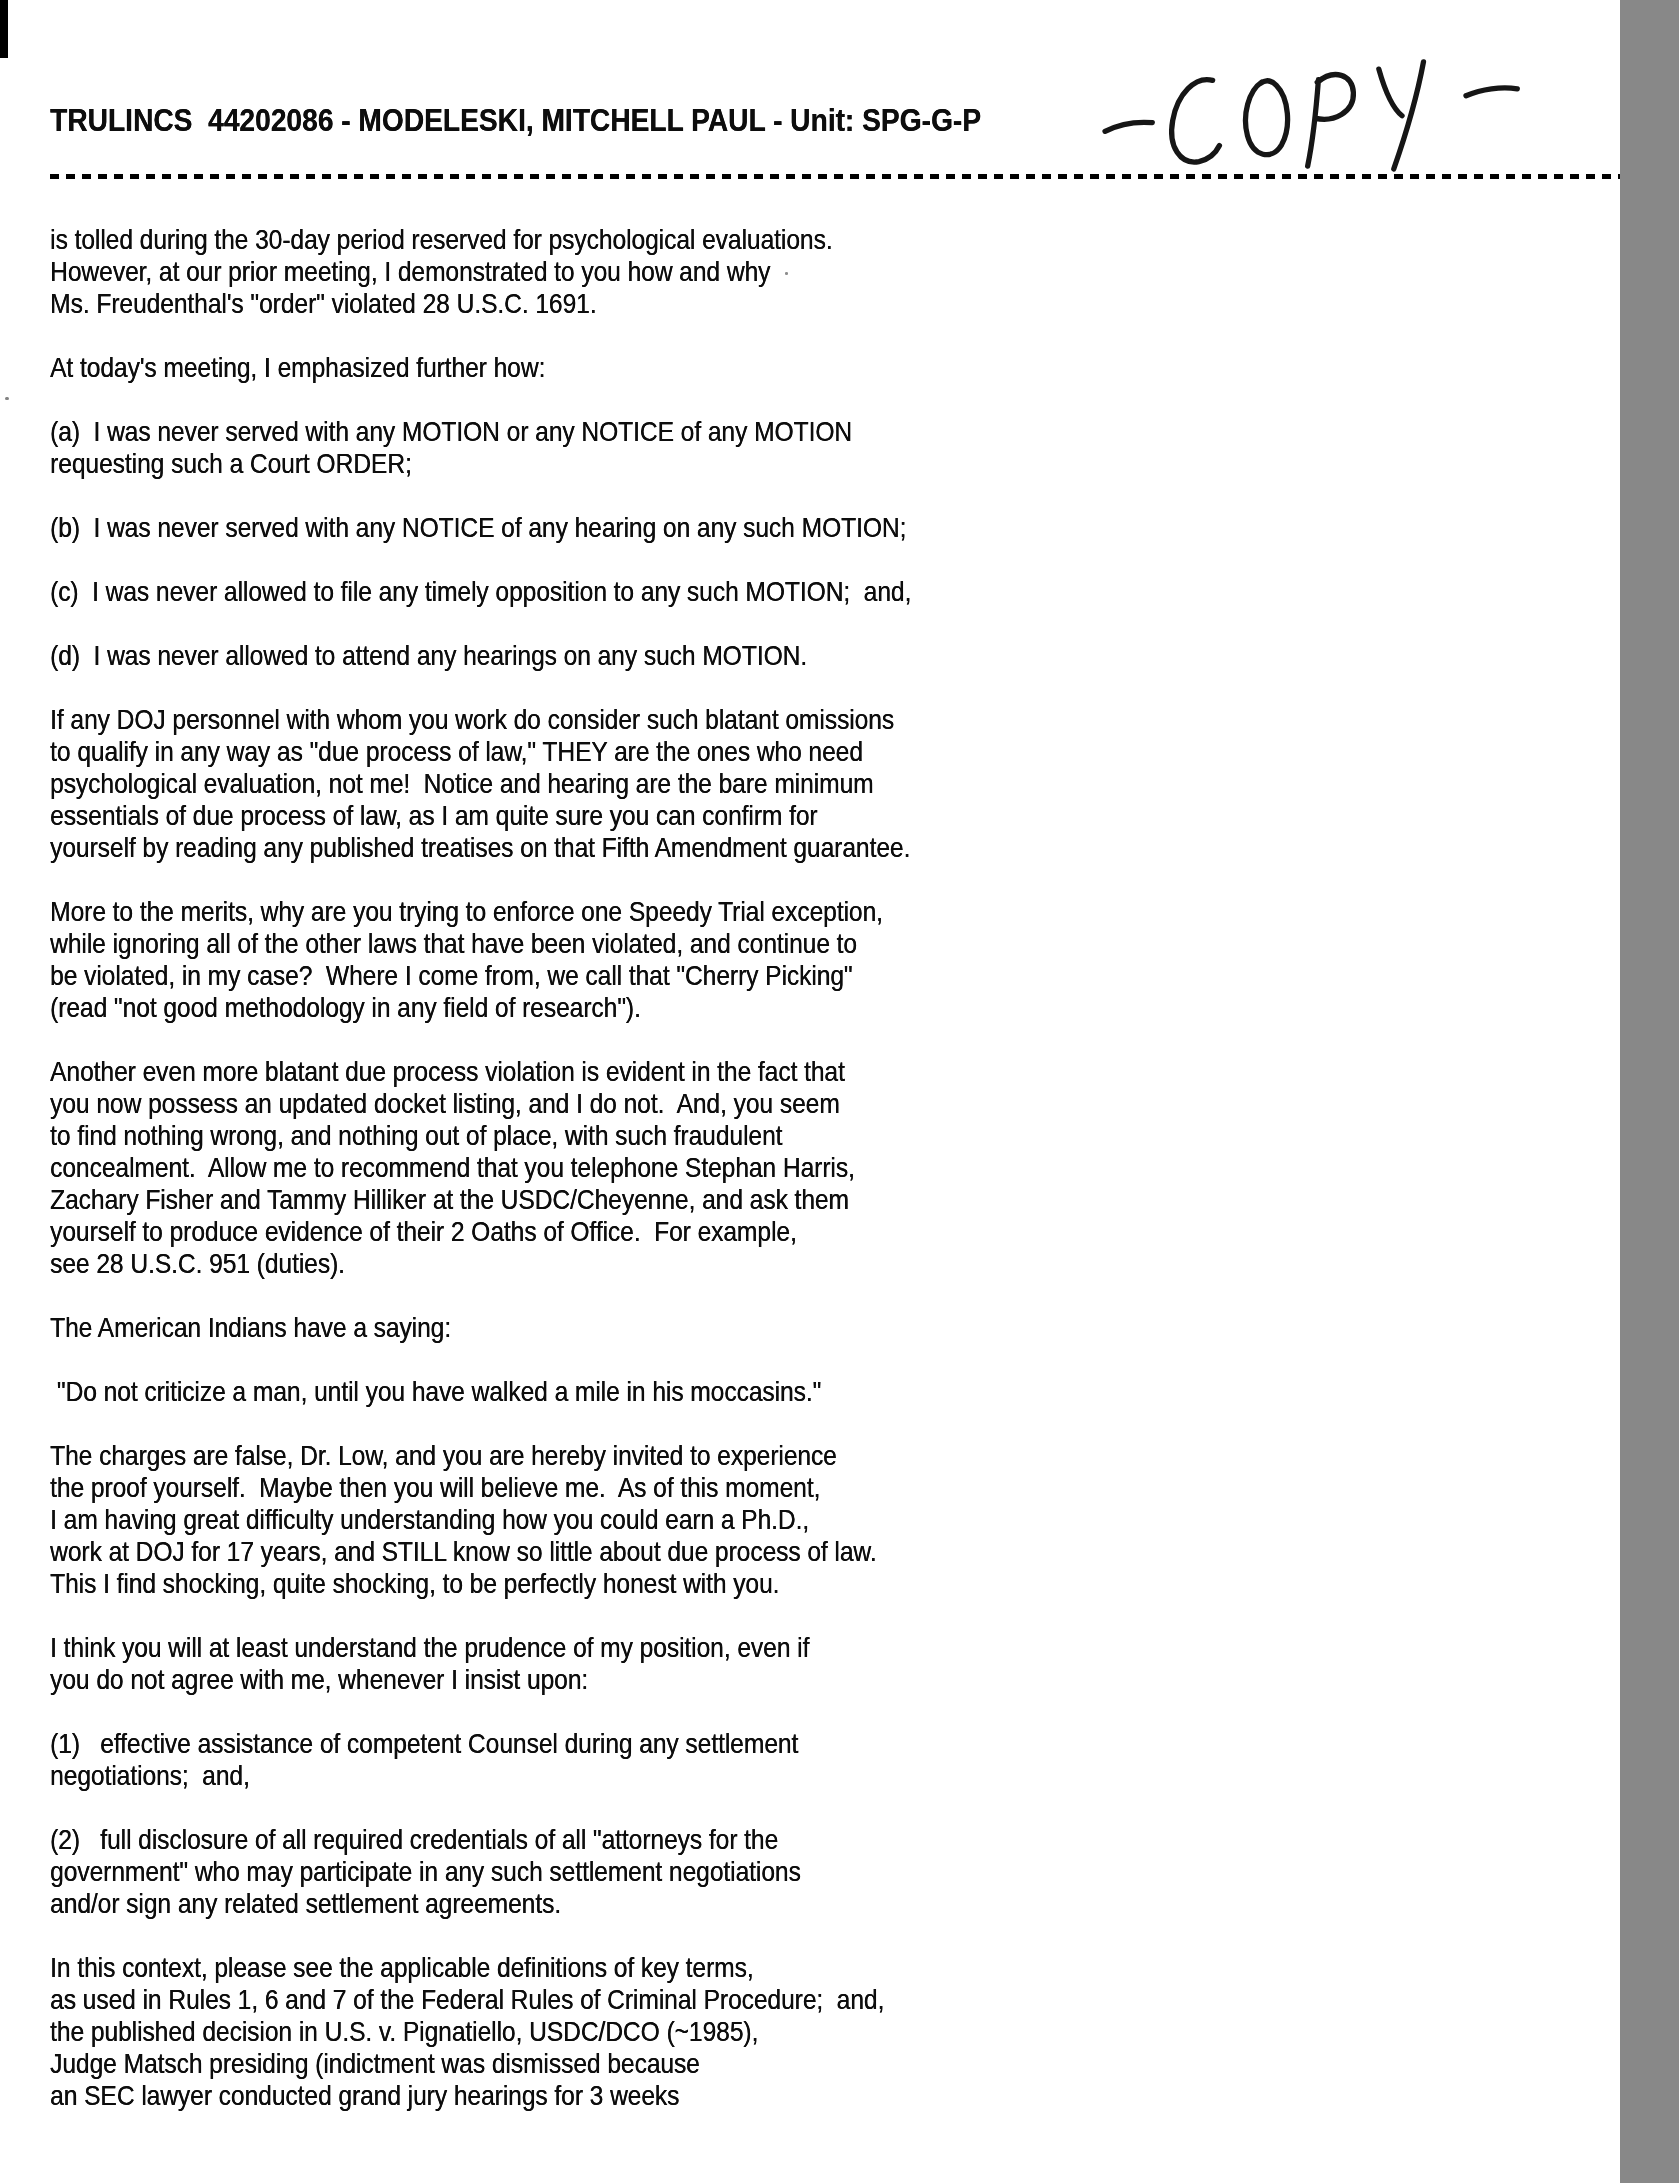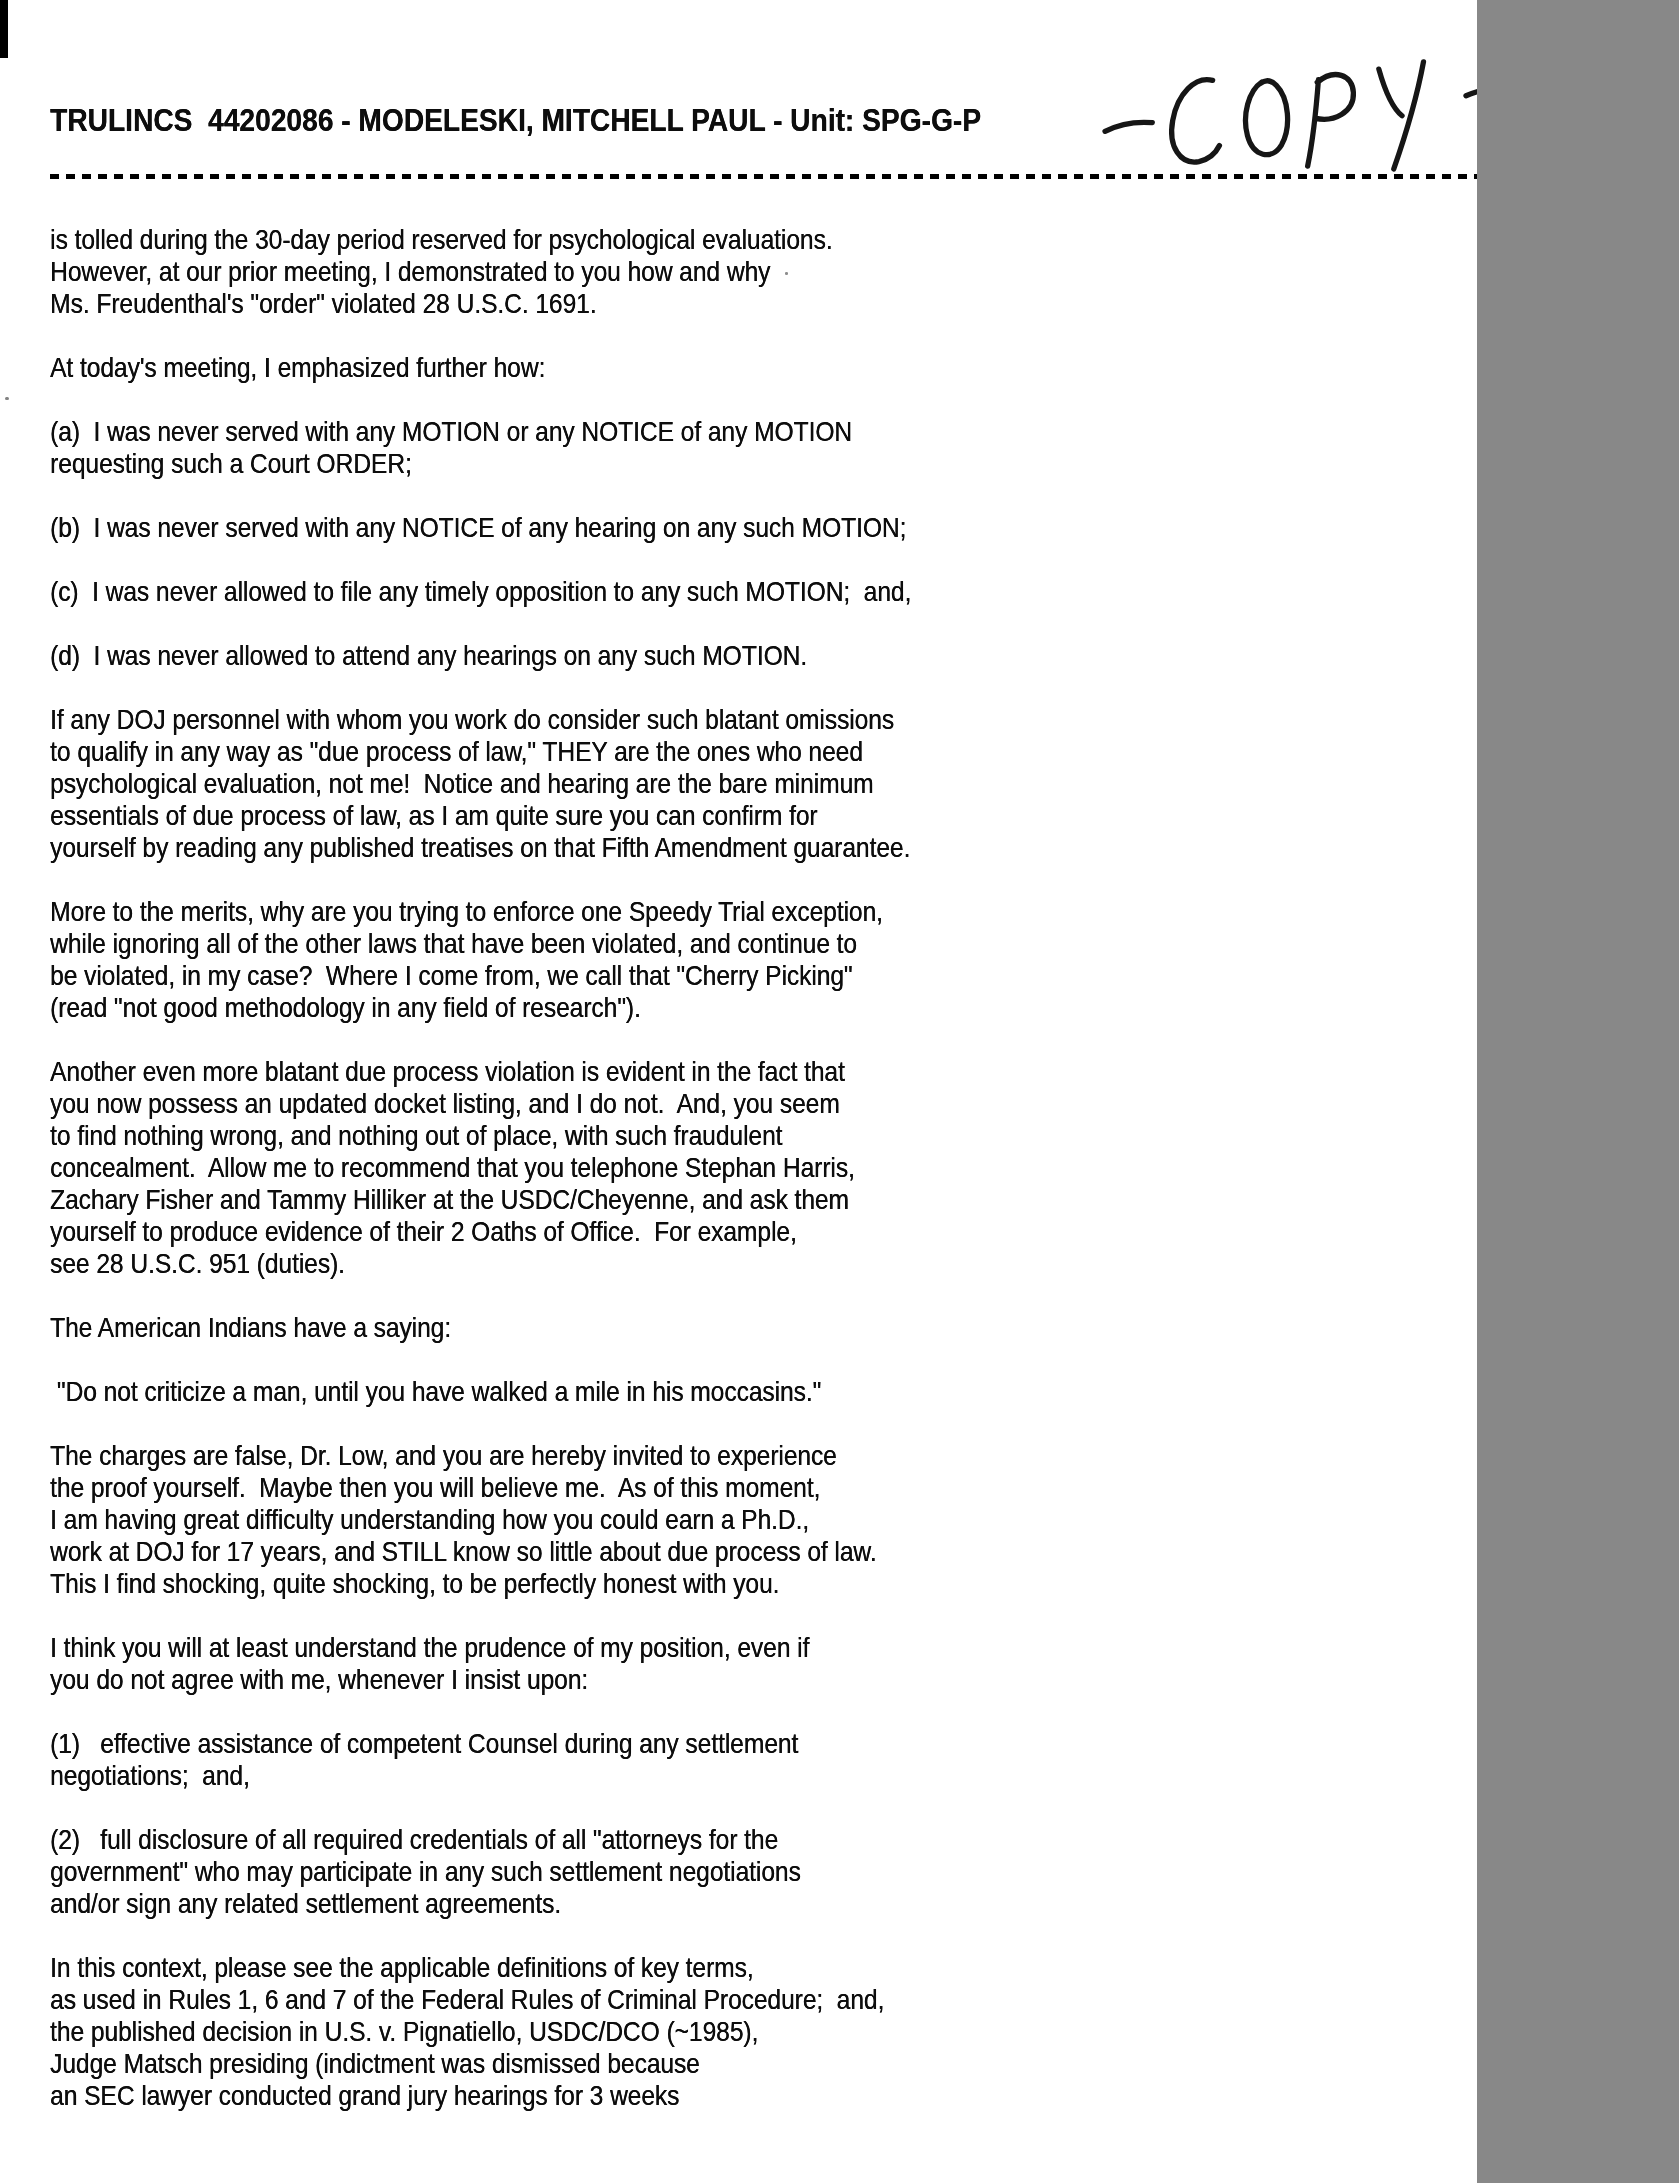--- a/index.html
+++ b/index.html
@@ -1,18 +1,18 @@
 <!DOCTYPE html>
 <html style="font-size:10.6px"><head>
 <meta charset="utf-8">
 <style>
   html,body{margin:0;padding:0;background:#888;}
   .page{
     position:relative;
-    width:1477px;height:2183px;
+    width:1620px;height:2183px;
     background:#ffffff;
     overflow:hidden;
     font-family:"Liberation Sans","DejaVu Sans",sans-serif;
     color:#0d0d0d;
   }
   
   .edge-artifact{
     position:absolute;left:0;top:0;width:8px;height:58px;background:#000;
   }
   

